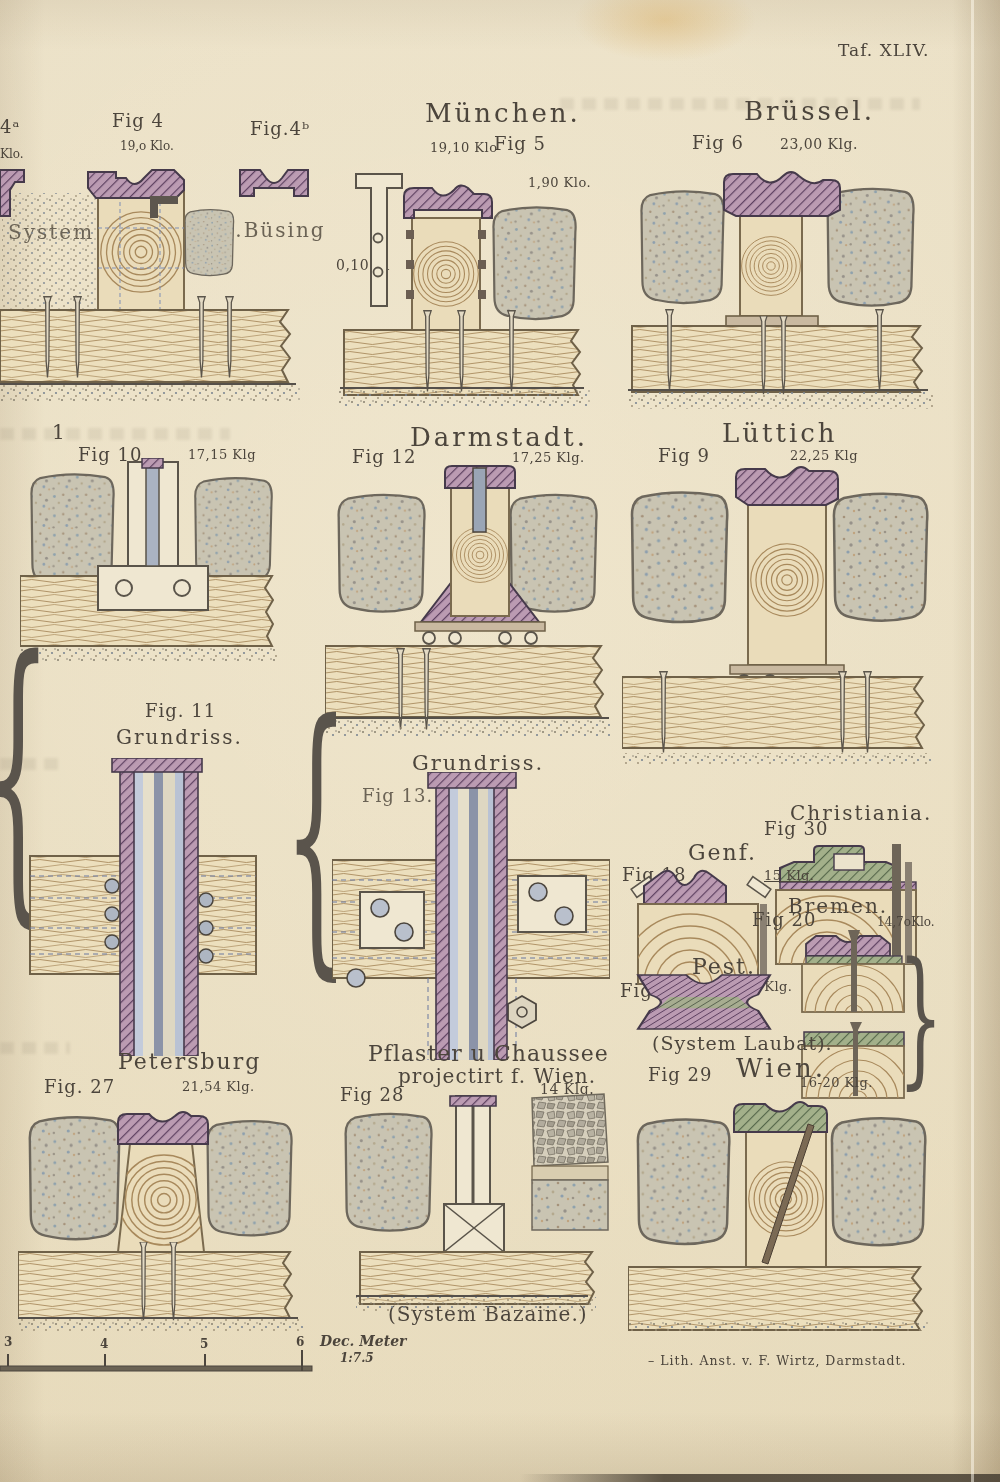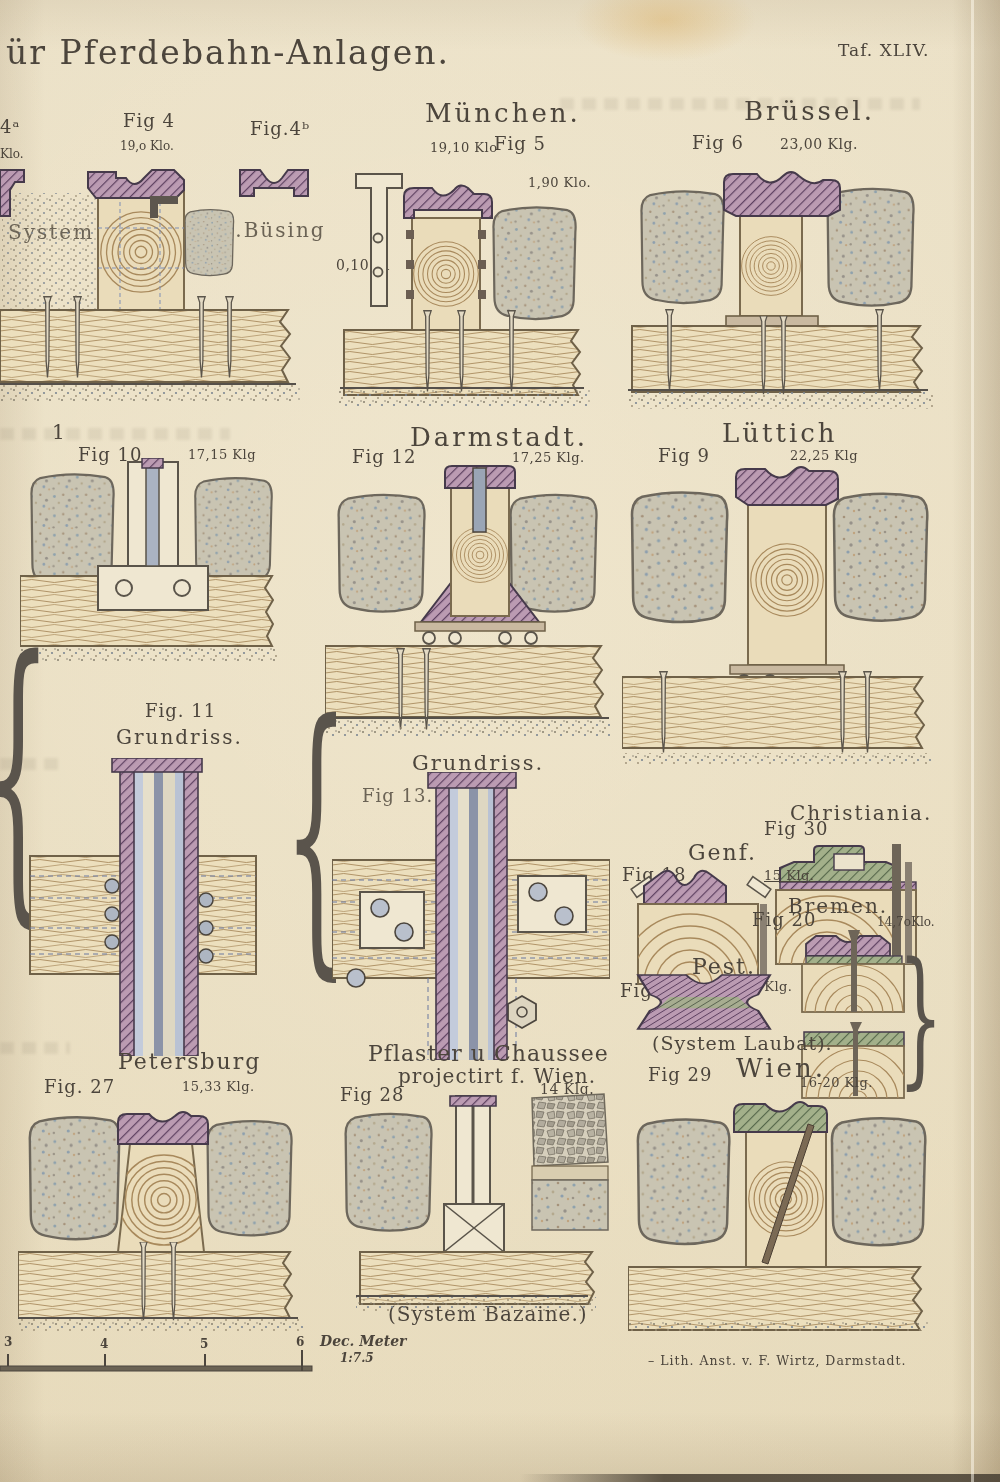--- a/index.html
+++ b/index.html
@@ -96,26 +96,25 @@
     </defs>
   </svg>
 
   <div class="smudge" style="left:560px;top:98px;width:360px;"></div>
   <div class="smudge" style="left:0;top:428px;width:230px;"></div>
   <div class="smudge" style="left:0;top:758px;width:60px;"></div>
   <div class="smudge" style="left:0;top:1042px;width:70px;"></div>
   <div class="edge-bottom"></div>
   <div class="edge-right"></div>
 
-  <div class="lbl t-xl" style="left:6px;top:36px;">ür Pferdebahn-Anlagen.</div>
   <div class="lbl" style="left:838px;top:42px;font-size:17px;letter-spacing:1px;">Taf. XLIV.</div>
 
   <div class="lbl t-md" style="left:0;top:118px;">4ᵃ</div>
   <div class="lbl t-xs" style="left:0;top:148px;">Klo.</div>
-  <div class="lbl t-md" style="left:123px;top:112px;">Fig 4</div>
+  <div class="lbl t-md" style="left:112px;top:112px;">Fig 4</div>
   <div class="lbl t-xs" style="left:120px;top:140px;">19,o Klo.</div>
   <div class="lbl t-md" style="left:250px;top:120px;">Fig.4ᵇ</div>
   <div class="lbl t-cap faded" style="left:8px;top:222px;">System</div>
   <div class="lbl t-cap faded" style="left:178px;top:220px;">J.u.O.Büsing</div>
 
   <svg class="art" style="left:0;top:158px;" width="330" height="247" viewBox="0 0 330 247">
     <rect x="2" y="35" width="112" height="125" fill="url(#sp)" opacity=".85"></rect>
     <use href="#stone" x="183" y="12" width="52" height="145"></use>
     <rect x="98" y="30" width="86" height="128" fill="#eadcba" stroke="#7a6a4e" stroke-width="2"></rect>
     <use href="#rings" x="100" y="34" width="82" height="120"></use>
@@ -401,21 +400,21 @@
   <div class="lbl t-sm" style="left:742px;top:980px;">24 Klg.</div>
   <div class="lbl" style="left:652px;top:1034px;font-size:19px;letter-spacing:1px;">(System Laubat).</div>
 
   <svg class="art" style="left:630px;top:970px;" width="148" height="64" viewBox="0 0 148 104" preserveAspectRatio="none">
     <path d="M8,8 H56 Q74,36 92,8 H140 L128,40 Q106,52 128,66 L140,96 H8 L20,66 Q42,52 20,40 Z" fill="url(#hp)" stroke="#463a4b" stroke-width="2.4"></path>
     <path d="M40,44 H108 L120,62 H28 Z" fill="url(#hg)" opacity=".85"></path>
   </svg>
 
   <div class="lbl t-sub" style="left:88px;top:1050px;margin-left:30px;">Petersburg</div>
   <div class="lbl t-md" style="left:44px;top:1078px;">Fig. 27</div>
-  <div class="lbl t-sm" style="left:182px;top:1080px;">15,33 Klg.</div>
+  <div class="lbl t-sm" style="left:182px;top:1080px;">21,54 Klg.</div>
 
   <svg class="art" style="left:18px;top:1092px;" width="286" height="240" viewBox="0 0 286 240">
     <use href="#stone" x="8" y="12" width="96" height="148"></use>
     <use href="#stone" x="186" y="12" width="90" height="148"></use>
     <clipPath id="cp5">
         <path d="M112,52 h62 l12,108 h-86 Z"></path>
       </clipPath>
     <path d="M112,52 h62 l12,108 h-86 Z" fill="#eadcba" stroke="#7a6a4e" stroke-width="2"></path>
     <g clip-path="url(#cp5)">
         <use href="#rings" x="100" y="50" width="92" height="116"></use>

